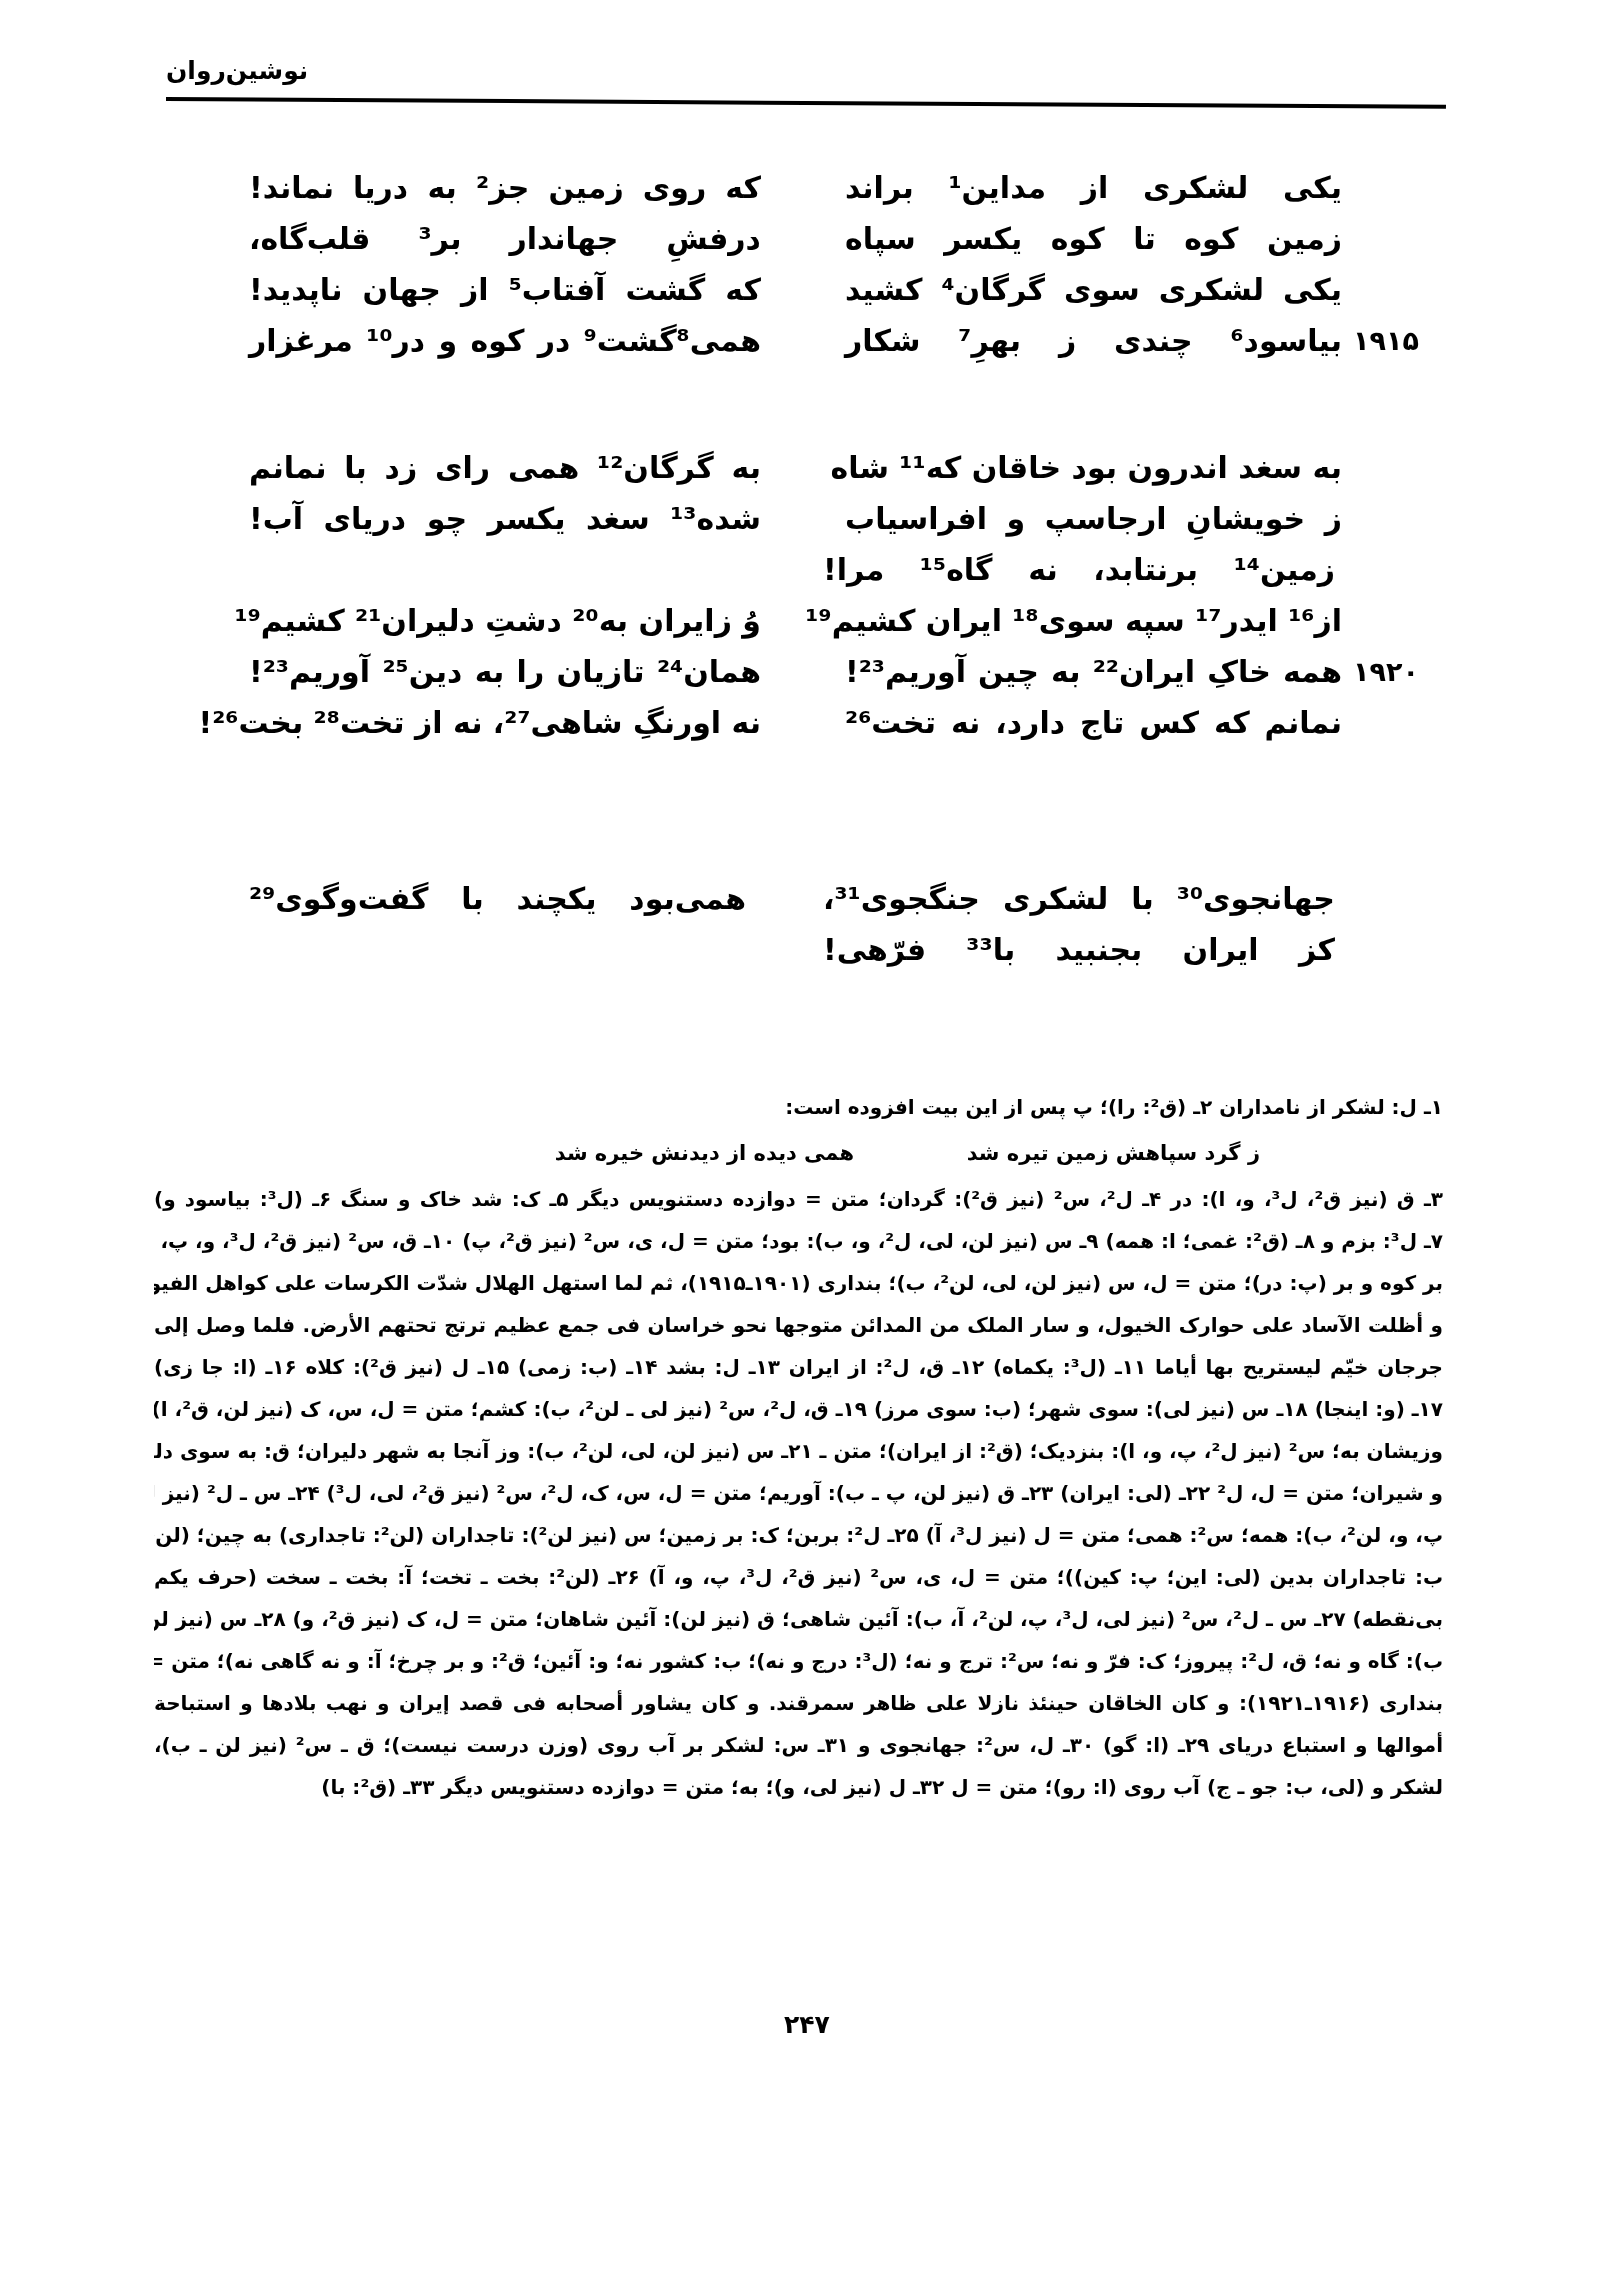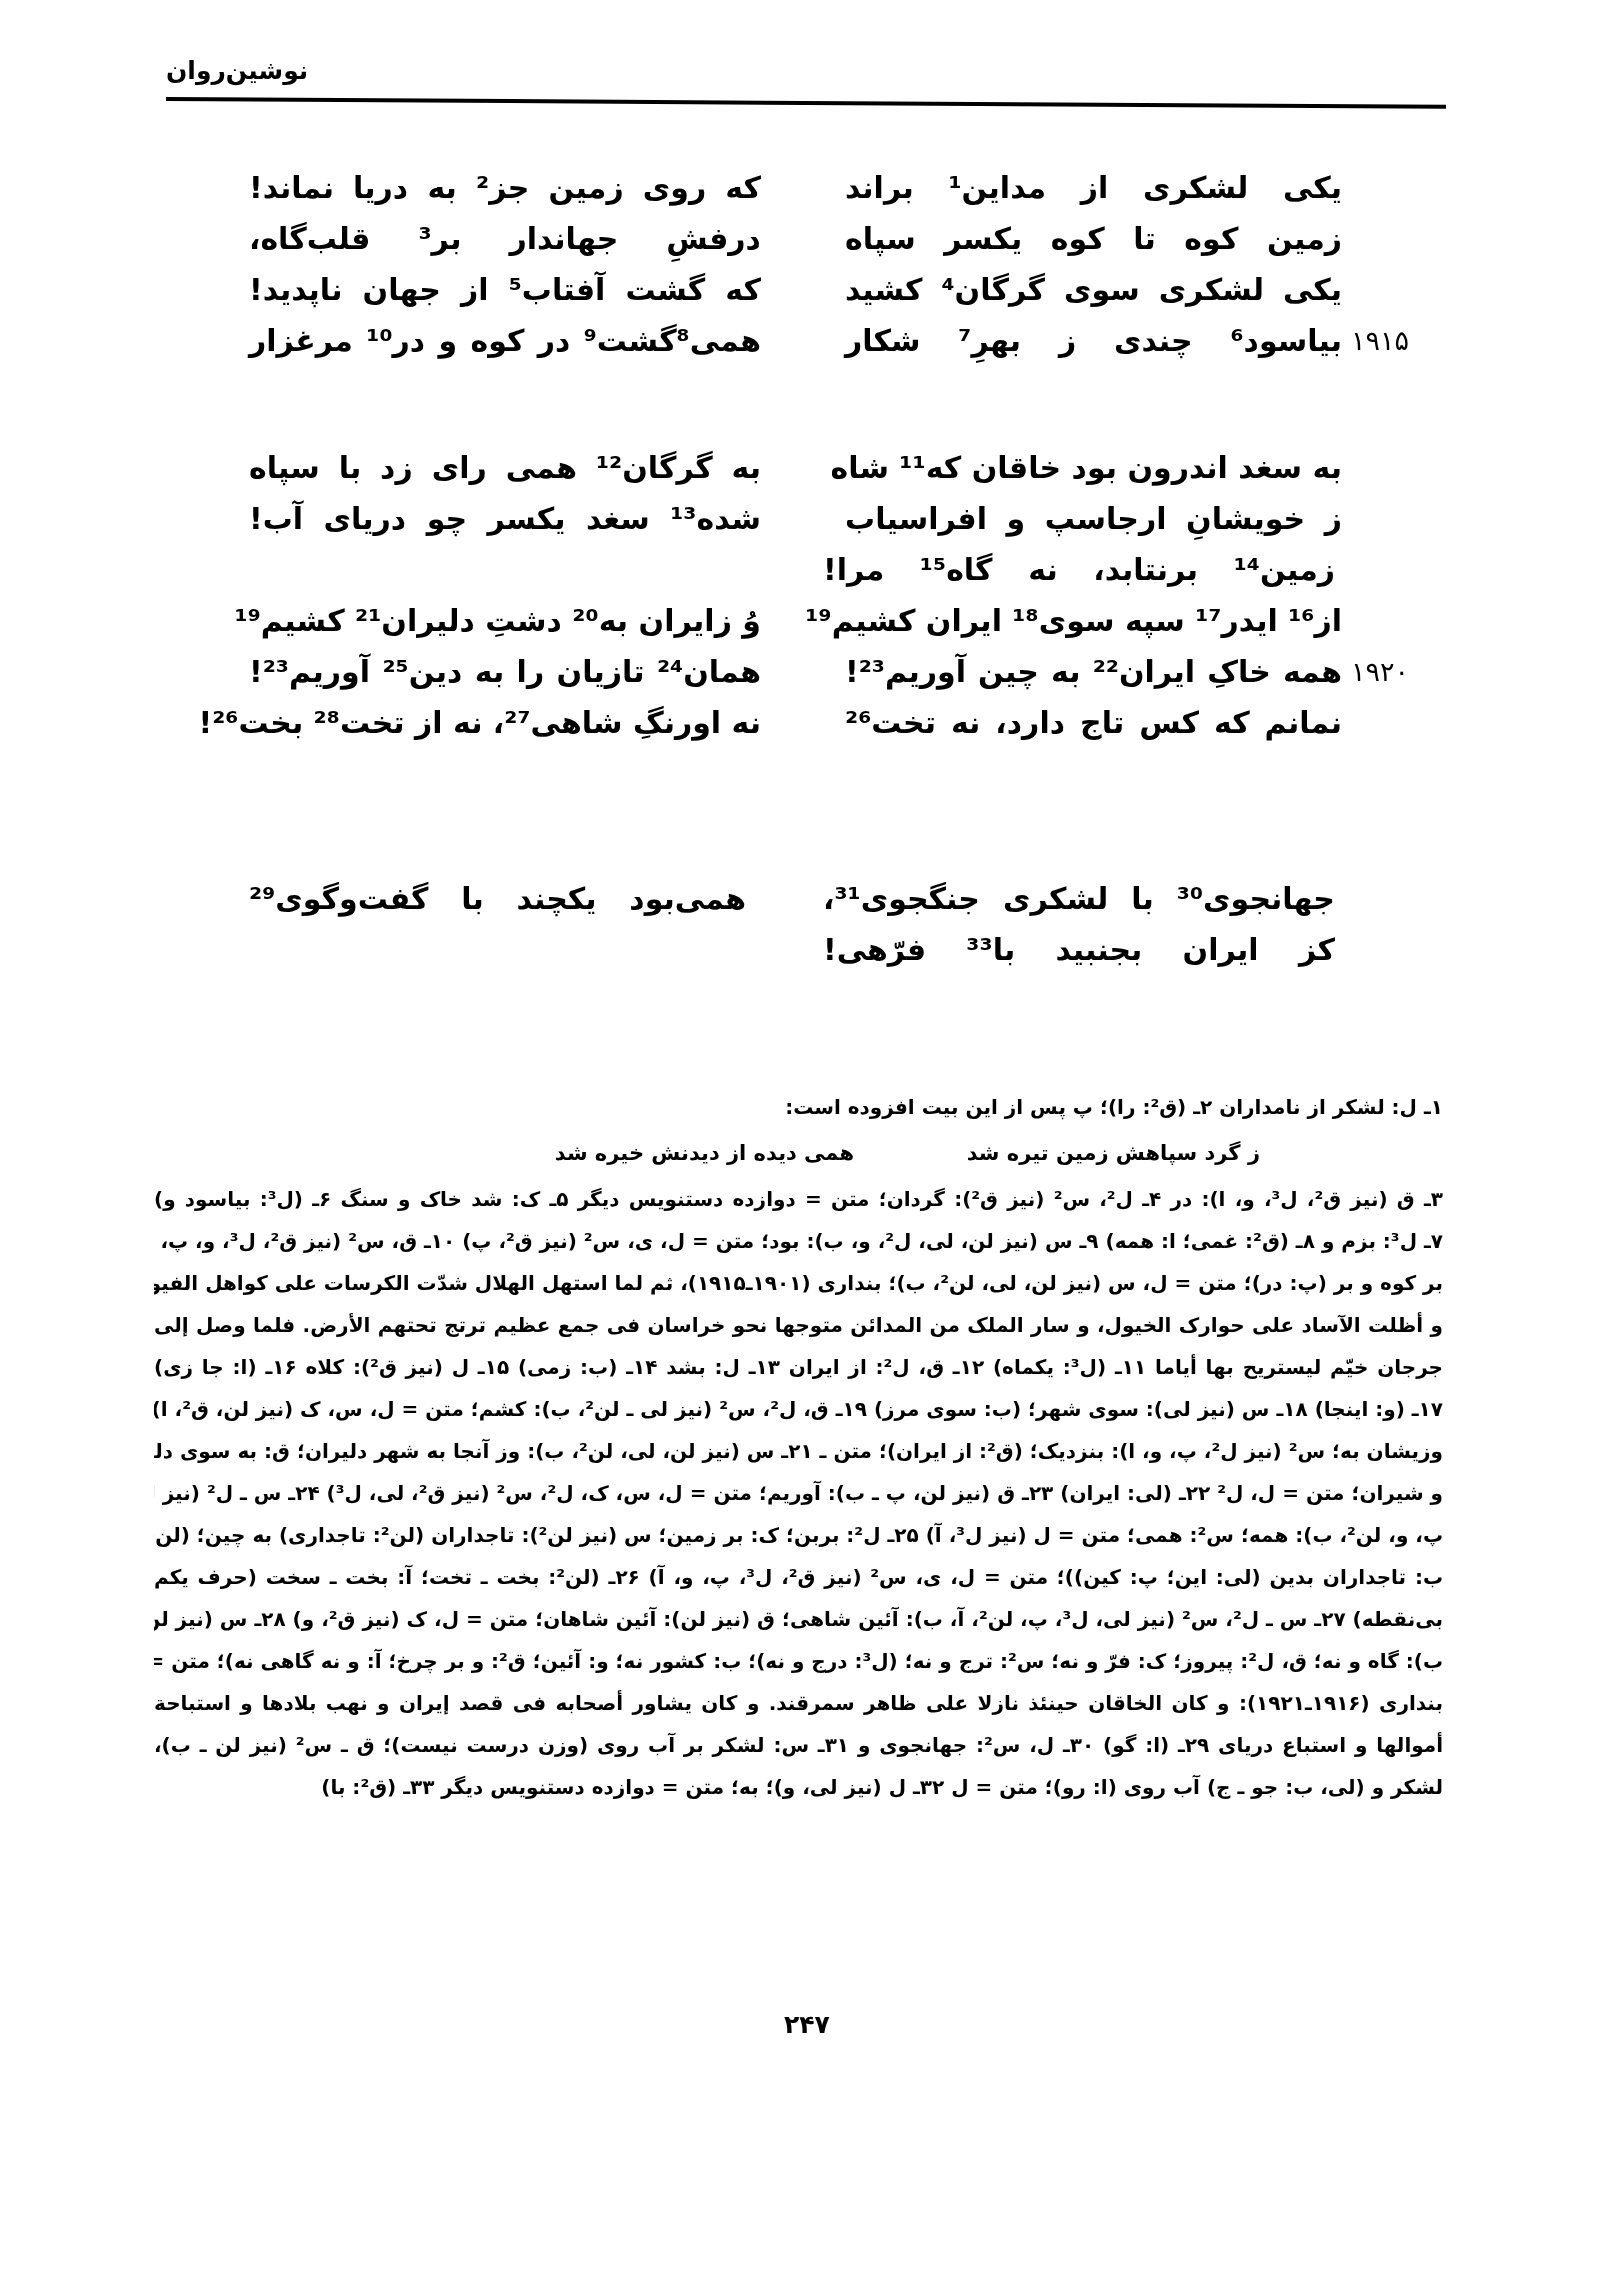--- a/index.html
+++ b/index.html
@@ -5,21 +5,21 @@
   html, body { margin: 0; padding: 0; background: #ffffff; }
   body { width: 1607px; height: 2292px; position: relative; overflow: hidden; color: #000; font-family: "DejaVu Sans", sans-serif; }
   .running-head { position: absolute; left: 166px; top: 50px; font-size: 25px; font-weight: bold; direction: rtl; line-height: 42px; }
   .head-rule { position: absolute; left: 166px; top: 97px; width: 1280px; height: 3.9px; background: #000; transform: rotate(0.35deg); transform-origin: left center; }
 
   .verse-block { position: absolute; left: 246px; width: 1173px; direction: rtl; }
   .couplet { display: flex; flex-direction: row; height: 51px; align-items: center; position: relative; }
   .hemistich { font-size: 30px; font-weight: bold; white-space: nowrap; line-height: 51px; text-align: justify; text-align-last: justify; }
   .hemistich.right { width: 497px; margin-right: 77px; }
   .hemistich.left { width: 512px; margin-right: 84px; }
-  .verse-num { position: absolute; right: 10px; width: 77px; font-size: 27px; font-weight: normal; text-align: right; line-height: 51px; }
+  .verse-num { position: absolute; right: 0; width: 77px; font-size: 27px; font-weight: bold; text-align: right; line-height: 51px; }
 
   .fn-area { position: absolute; left: 154px; width: 1289px; top: 1086px; direction: rtl; }
   .fn-line { font-size: 20px; font-weight: bold; line-height: 42px; height: 42px; white-space: nowrap; overflow: hidden; text-align: justify; text-align-last: justify; }
   .fn-line.short { text-align: right; text-align-last: right; }
   .fn-couplet { display: flex; flex-direction: row; height: 50px; line-height: 50px; font-size: 21px; font-weight: bold; }
   .fn-couplet .h1 { width: 406px; margin-right: 39px; text-align: right; }
   .fn-couplet .h2 { width: 406px; text-align: right; }
 
   .page-number { position: absolute; left: 784px; top: 2010px; font-size: 25px; font-weight: bold; direction: rtl; }
 </style>
@@ -45,21 +45,21 @@
   <div class="couplet">
     <span class="verse-num">۱۹۱۵</span>
     <span class="hemistich right">بیاسود⁶ چندی ز بهرِ⁷ شکار</span>
     <span class="hemistich left">همی⁸گشت⁹ در کوه و در¹⁰ مرغزار</span>
   </div>
 </div>
 
 <div class="verse-block" style="top:442px">
   <div class="couplet">
     <span class="hemistich right">به سغد اندرون بود خاقان که¹¹ شاه</span>
-    <span class="hemistich left">به گرگان¹² همی رای زد با سپاه</span>
+    <span class="hemistich left">به گرگان¹² همی رای زد با نمانم</span>
   </div>
   <div class="couplet">
     <span class="hemistich right">ز خویشانِ ارجاسپ و افراسیاب</span>
     <span class="hemistich left">شده¹³ سغد یکسر چو دریای آب!</span>
   </div>
   <div class="couplet">
     <span class="hemistich left">زمین¹⁴ برنتابد، نه گاه¹⁵ مرا!</span>
   </div>
   <div class="couplet">
     <span class="hemistich right">از¹⁶ ایدر¹⁷ سپه سوی¹⁸ ایران کشیم¹⁹</span>

